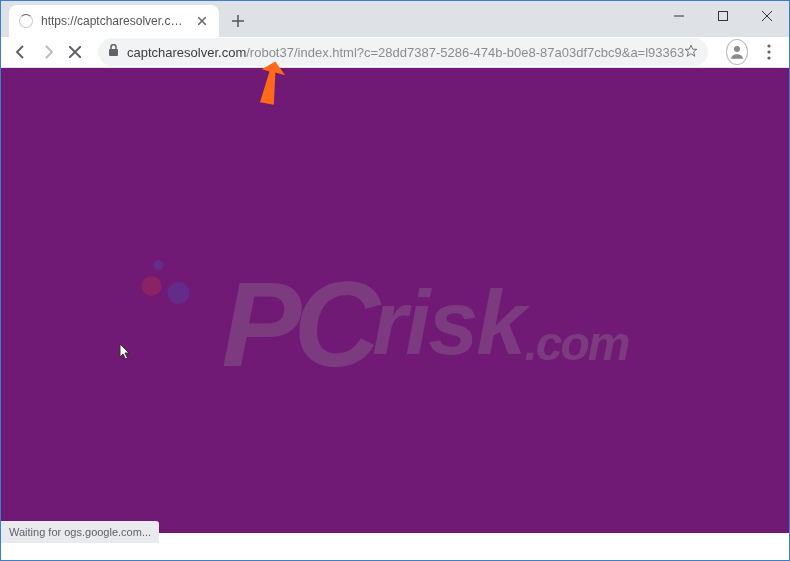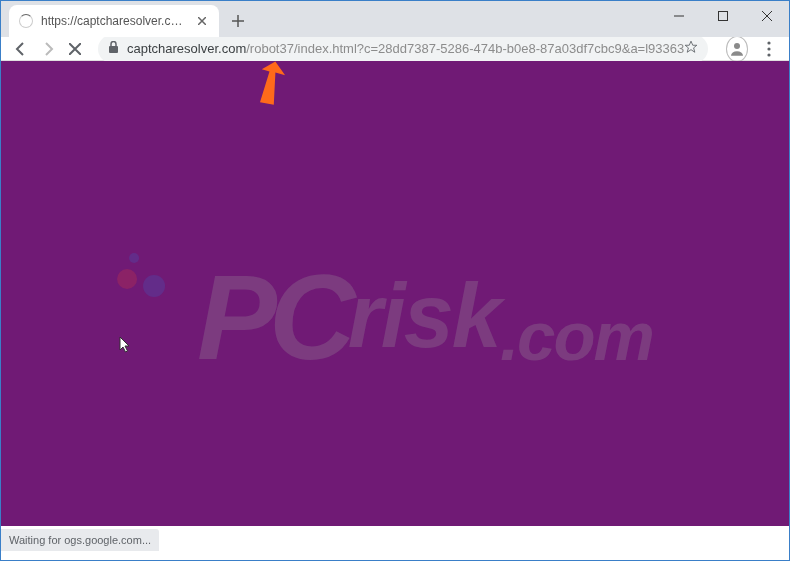--- a/index.html
+++ b/index.html
@@ -87,21 +87,21 @@
     .window-controls div {
       width: 44px;
       height: 30px;
       display: flex;
       align-items: center;
       justify-content: center;
       color: #333;
       font-size: 11px;
     }
     .toolbar {
-      height: 24px;
+      height: 31px;
       background: #fff;
       border-bottom: 1px solid #e0e0e0;
       display: flex;
       align-items: center;
       padding: 0 8px;
       gap: 4px;
     }
     .nav-btn {
       width: 28px;
       height: 28px;
@@ -161,21 +161,21 @@
       font-size: 16px;
     }
     .content {
       position: relative;
       width: 100%;
       height: calc(100% - 72px - 22px);
       background: #701a75;
     }
     .status-bar {
       position: absolute;
-      bottom: 9px;
+      bottom: 17px;
       left: 0;
       height: 22px;
       background: #e8eaed;
       color: #5f6368;
       font-size: 11px;
       display: flex;
       align-items: center;
       padding: 0 8px;
       border-top-right-radius:3px;
     }
@@ -192,21 +192,21 @@
       letter-spacing: -2px;
       color: rgba(160,160,160,0.25);
       display: flex;
       align-items: center;
       pointer-events: none;
       user-select: none;
       white-space:nowrap;
     }
     .watermark .pc { font-size: 120px; letter-spacing:-8px;}
     .watermark .risk {color:rgba(160,160,160,0.25);}
-    .watermark .com {font-size:69px;color:rgba(160,160,160,0.25);margin-top:40px;}
+    .watermark .com {font-size:48px;color:rgba(160,160,160,0.25);margin-top:40px;}
     .dots-group{position:relative;display:inline-block;width:60px}
     .dot{position:absolute;width:18px;height:18px;border-radius:50%}
     .dot.red{background:rgba(220,60,60,0.25);left:-20px;top:-48px;width:20px;height:20px}
     .dot.blue1{background:rgba(60,100,200,0.25);left:6px;top:-42px;width:22px;height:22px}
     .dot.blue2{background:rgba(60,100,200,0.25);left:-8px;top:-64px;width:10px;height:10px}
     
     .annotation-arrow{
       position:absolute;
       left:255px;
       top:55px;

